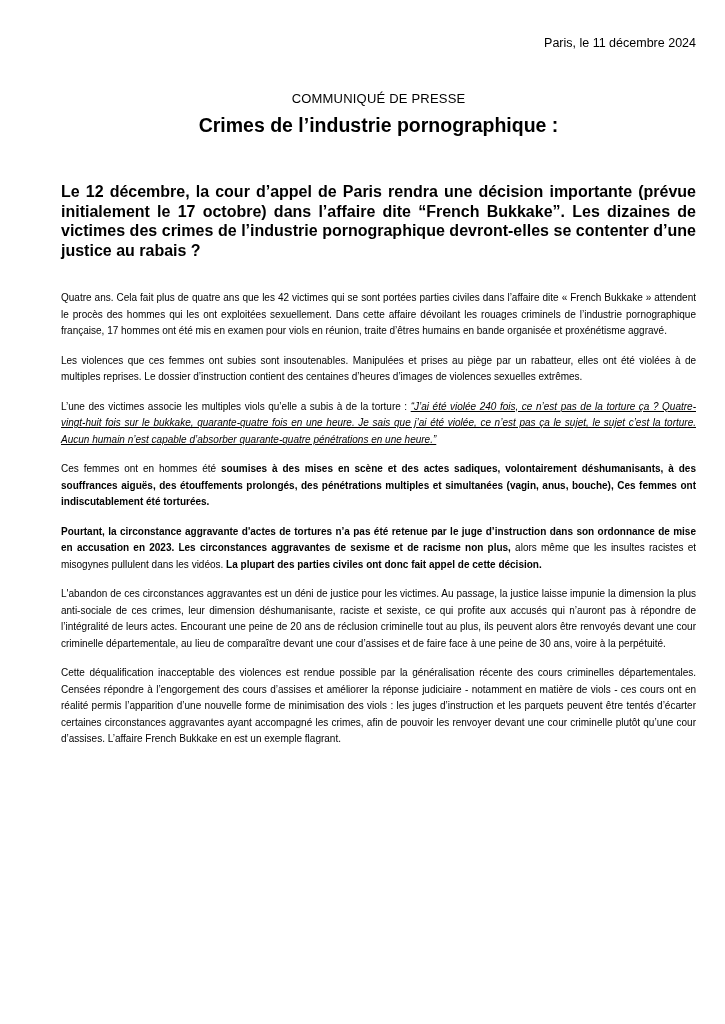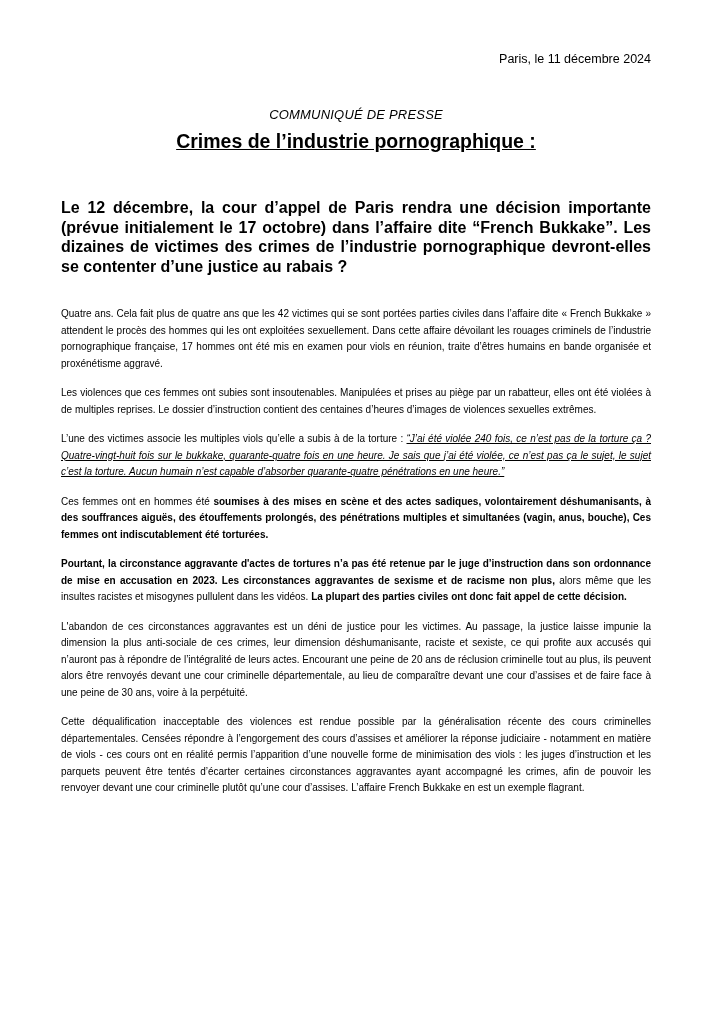--- a/index.html
+++ b/index.html
@@ -4,49 +4,48 @@
 <style>
   html, body {
     margin: 0;
     padding: 0;
     background: #ffffff;
   }
   .page {
     position: relative;
     width: 725px;
     height: 836px;
-    margin: 16px auto;
+    margin: 0 auto;
     background: #ffffff;
     color: #000000;
     font-family: "Liberation Sans", "DejaVu Sans", sans-serif;
     box-sizing: border-box;
-    padding: 36px 74px 0 61px;
+    padding: 36px 29px 0 61px;
     overflow: hidden;
   }
   .date {
     text-align: right;
     font-size: 12.5px;
     line-height: 15px;
   }
   .kicker {
     margin-top: 40px;
     text-align: center;
     font-size: 13px;
     line-height: 16px;
     letter-spacing: 0.2px;
-    font-style: italic;
   }
   .title {
     margin: 4px 0 0 0;
     text-align: center;
     font-size: 19.5px;
     font-weight: bold;
     line-height: 29px;
   }
-  .title-line { display: block; text-decoration: underline; }
+  .title-line { display: block; }
   .lead {
     margin: 42px 0 0 0;
     font-size: 16px;
     font-weight: bold;
     line-height: 19.5px;
     text-align: justify;
   }
   .body {
     margin-top: 30px;
   }

